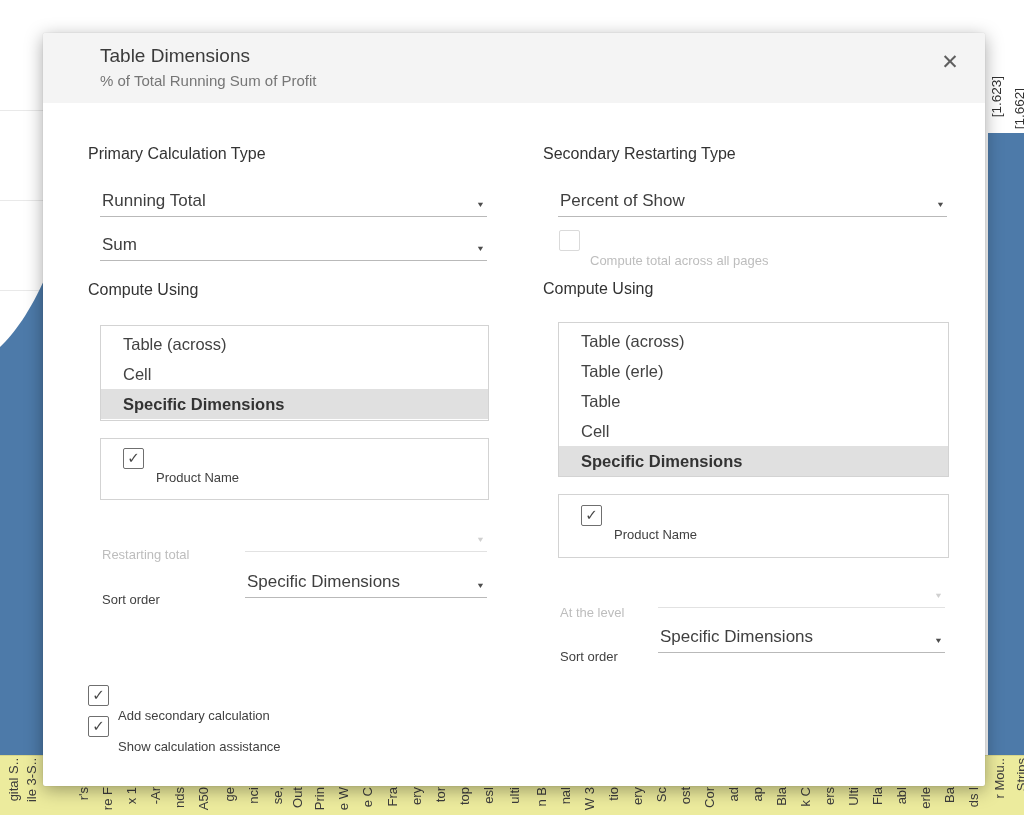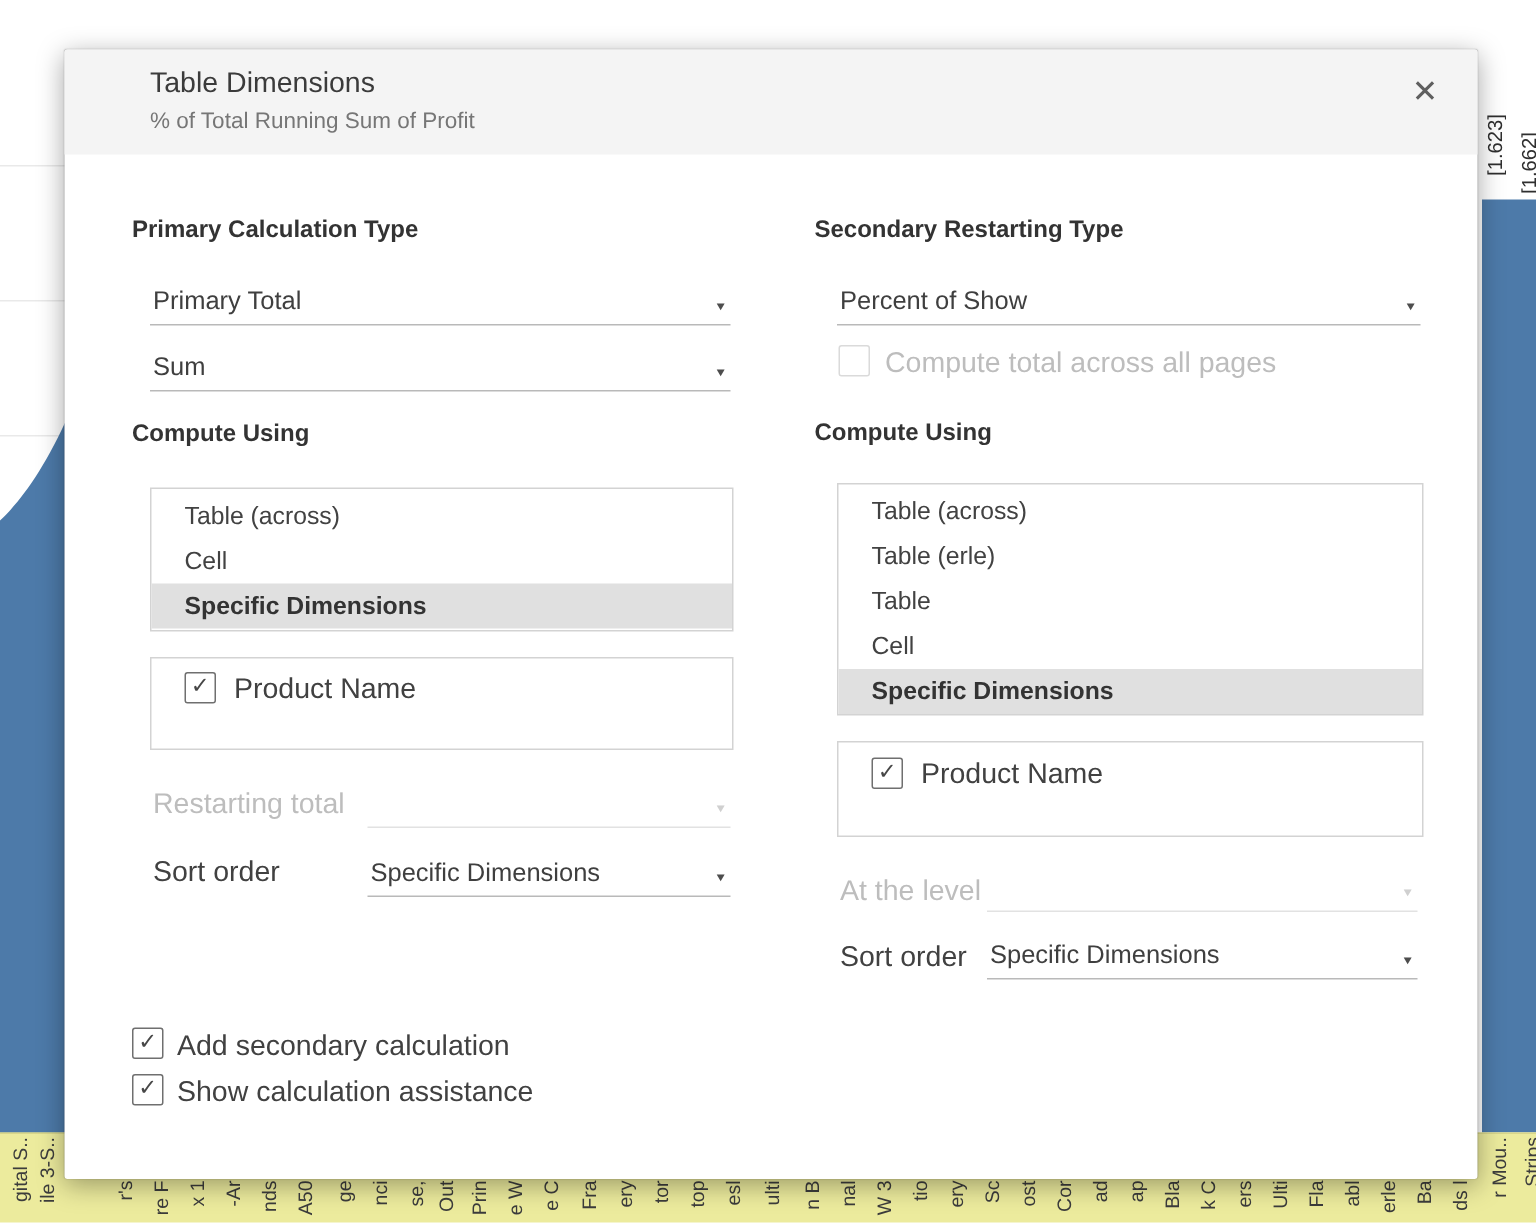--- a/index.html
+++ b/index.html
@@ -33,22 +33,22 @@
   #dialog-header{
     position:absolute;left:0;top:0;width:942px;height:70px;
     background:#f4f4f4;border-radius:2px 2px 0 0;
   }
   #dlg-title{position:absolute;left:57px;top:12px;font-size:19px;color:#3b3b3b;}
   #dlg-subtitle{position:absolute;left:57px;top:39px;font-size:15px;color:#767676;}
   #dlg-close{
     position:absolute;right:20px;top:14px;width:30px;height:30px;
     font-size:21px;color:#5f5f5f;text-align:center;line-height:30px;cursor:pointer;
   }
-  .h{position:absolute;font-size:16px;font-weight:700;color:#333333;}
-  .lbl{position:absolute;font-size:19px;color:#414141;}
+  .h{position:absolute;font-size:16px;font-weight:400;color:#333333;}
+  .lbl{position:absolute;font-size:13px;color:#414141;margin-top:21px;}
   .lbl.dis{color:#bdbdbd;}
   .select{
     position:absolute;border-bottom:1px solid #b9b9b9;cursor:pointer;
     font-size:17px;color:#3f3f3f;
   }
   .select .txt{position:absolute;left:2px;bottom:5px;white-space:nowrap;}
   .select.dis{border-bottom-color:#e2e2e2;color:#c4c4c4;}
   .caret{
     position:absolute;right:2px;bottom:7px;font-size:9px;color:#4d4d4d;
     transform:scaleY(0.85);
@@ -141,21 +141,21 @@
 <div id="dialog">
   <div id="dialog-header">
     <div id="dlg-title">Table Dimensions</div>
     <div id="dlg-subtitle">% of Total Running Sum of Profit</div>
     <div id="dlg-close">✕</div>
   </div>
 
   <div class="h" style="left:45px;top:112px">Primary Calculation Type</div>
 
   <div class="select" style="left:57px;top:155px;width:387px;height:28px">
-    <span class="txt">Primary Total</span>
+    <span class="txt">Running Total</span>
     <span class="caret">▼</span>
   </div>
 
   <div class="select" style="left:57px;top:199px;width:387px;height:28px">
     <span class="txt">Sum</span>
     <span class="caret">▼</span>
   </div>
 
   <div class="h" style="left:45px;top:248px">Compute Using</div>
 

